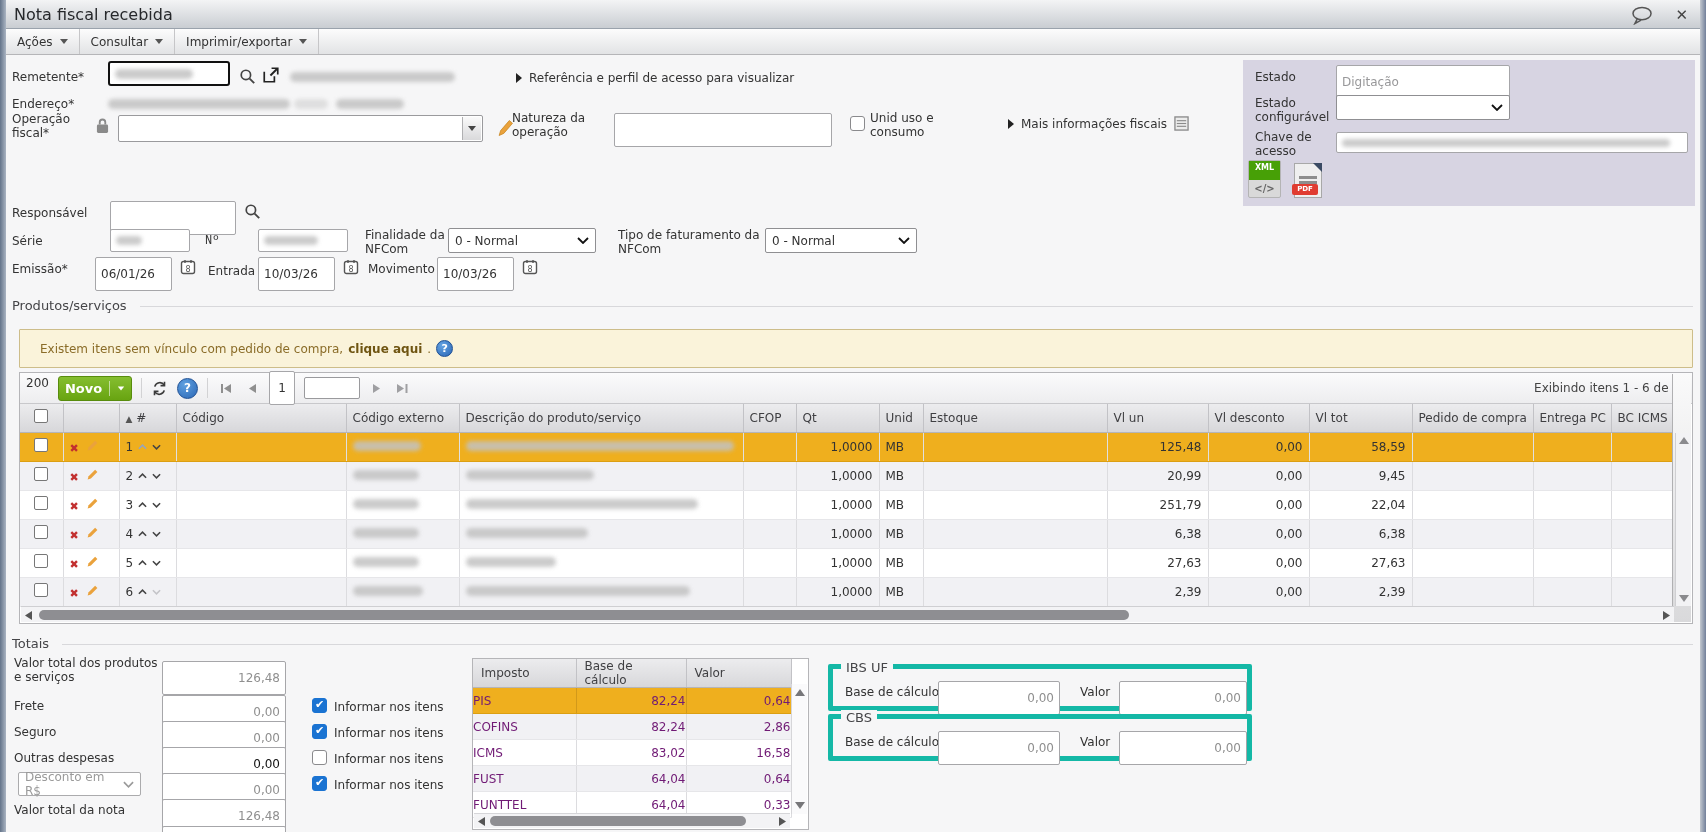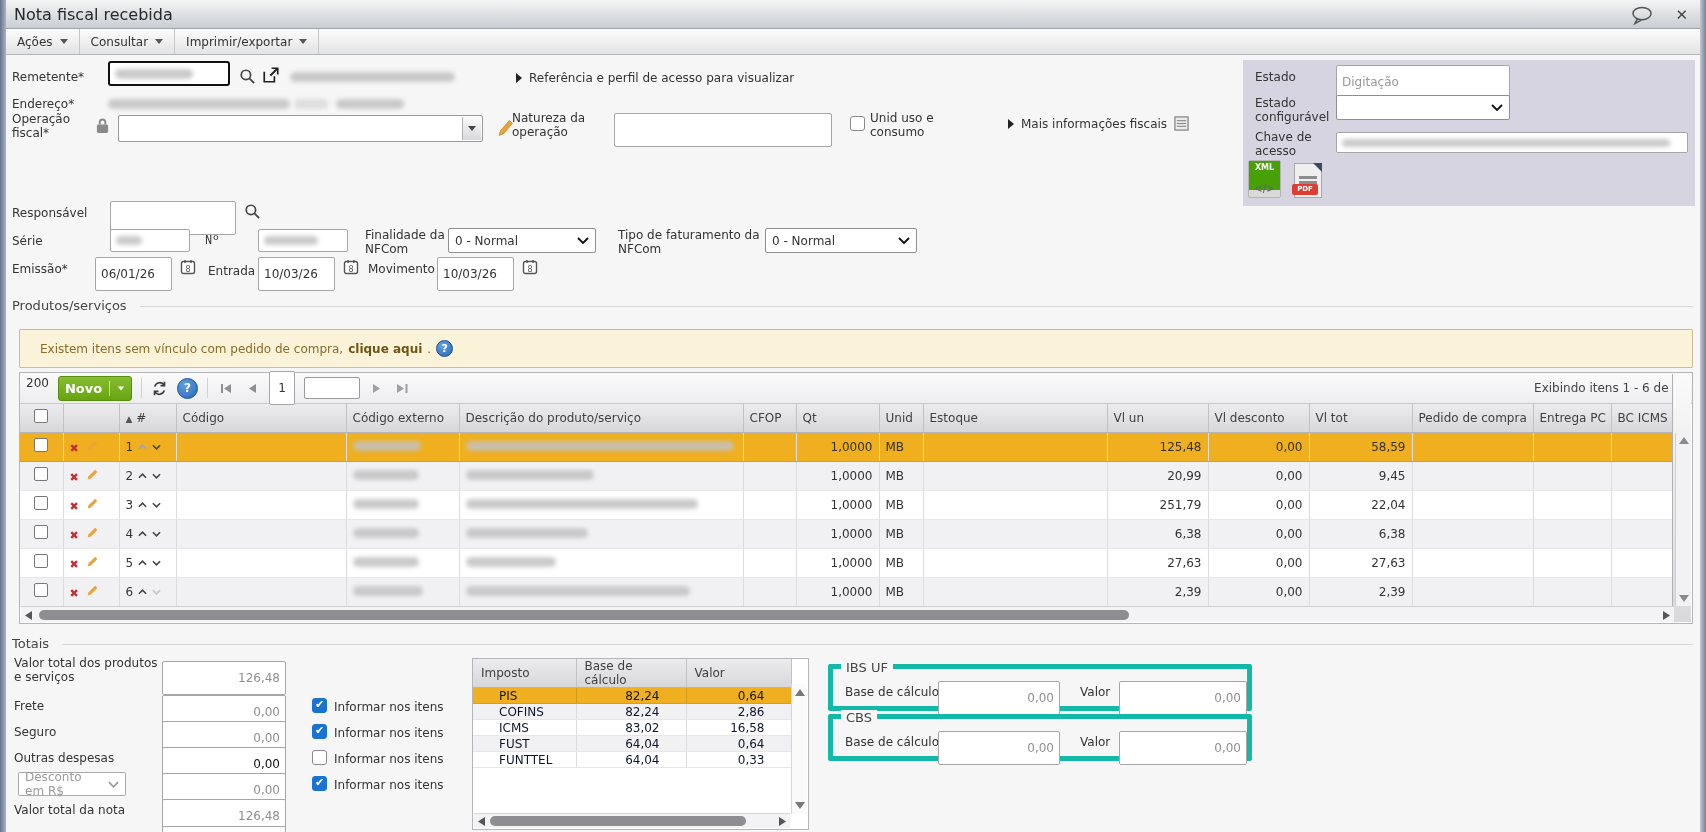--- a/index.html
+++ b/index.html
@@ -80,28 +80,28 @@
   .rownum{display:inline-flex; align-items:center; gap:5px;}
   .vscroll{position:absolute; right:1px; top:60px; width:16px; height:173px; background:#f2f2f4; border-left:1px solid #cfcfd2;}
   .hscroll{position:absolute; left:1px; right:18px; bottom:1px; height:16px; background:#f3f3f5; border-top:1px solid #cfcfd2;}
   .thumb{position:absolute; top:3px; height:10px; background:#8e8e92; border-radius:5px; cursor:grab;}
   .sarr{position:absolute; cursor:pointer;}
   
   .ibox{position:absolute; left:472px; top:658px; width:337px; height:172px; background:#fff; border:1px solid #b5b5b8;}
   table.itable{border-collapse:collapse; table-layout:fixed; width:318px;}
   .itable th{height:25px; background:linear-gradient(#ececee,#d7d7da); border-right:1px solid #c2c2c6; border-bottom:1px solid #b5b5b8;
     font-weight:normal; color:#3f3f42; text-align:left; padding:0 8px;}
-  .itable td{height:16px; border-right:1px solid #dcdcdf; border-bottom:1px solid #e6e6e9; padding:0 26px; color:#0f172a;}
+  .itable td{height:26px; border-right:1px solid #dcdcdf; border-bottom:1px solid #e6e6e9; padding:0 0; color:#701a75;}
   .ivscroll{position:absolute; right:1px; top:25px; width:16px; height:130px; background:#fafafb; border-left:1px solid #d6d6d9;}
   .ihscroll{position:absolute; left:1px; right:18px; bottom:1px; height:15px; background:#f3f3f5; border-top:1px solid #d6d6d9;}
   
   .fset{position:absolute; border:5px solid #14b8a6; border-radius:2px;}
   .fset .flegend{position:absolute; top:-9px; left:8px; background:#f6f6f7; padding:0 5px; font-size:13px; color:#454548;}
   .doc-xml{position:absolute; width:33px; height:38px; background:#d9d9d9; border:1px solid #b4b4b4; border-radius:2px; cursor:pointer;}
-  .doc-xml .band{position:absolute; top:0; left:0; right:0; height:29px; background:#47a006; color:#fff; font-size:8px; font-weight:bold; text-align:center; line-height:13px;}
+  .doc-xml .band{position:absolute; top:0; left:0; right:0; height:19px; background:#47a006; color:#fff; font-size:8px; font-weight:bold; text-align:center; line-height:13px;}
   .doc-xml .code{position:absolute; bottom:3px; width:100%; text-align:center; color:#666; font-size:10px; font-weight:bold;}
   .doc-pdf{position:absolute; width:28px; height:35px; background:#efefef; border:1px solid #a8a8a8; cursor:pointer;}
   .doc-pdf .fold{position:absolute; right:-1px; top:-1px; width:0; height:0; border-left:9px solid transparent; border-top:9px solid #3a4a63;}
   .doc-pdf .ln{position:absolute; left:4px; right:4px; height:3px; background:#8d8d8d;}
   .doc-pdf .band{position:absolute; bottom:2px; left:-3px; right:3px; height:11px; background:#e03c31; color:#fff; font-size:7px; font-weight:bold; text-align:center; line-height:11px; border-radius:2px;}
 </style>
 </head>
 <body>
 
 <div id="screen">
@@ -589,21 +589,21 @@
   <div class="lbl" style="left:14px; top:725px;">Seguro</div>
   <input class="inp num" style="left: 162px; top: 721px; width: 124px; height: 22px;" readonly="" value="0,00">
   <span class="chk on" style="left:312px; top:724px;"></span>
   <div class="lbl" style="left:334px; top:726px;">Informar nos itens</div>
 
   <div class="lbl" style="left:14px; top:751px;">Outras despesas</div>
   <input class="inp num" style="left: 162px; top: 747px; width: 124px; height: 22px; color: rgb(17, 17, 17);" value="0,00">
   <span class="chk" style="left:312px; top:750px;"></span>
   <div class="lbl" style="left:334px; top:752px;">Informar nos itens</div>
 
-  <div class="sel dis" style="left:18px; top:772px; width:108px; height:24px;">
+  <div class="sel dis" style="left:18px; top:772px; width:123px; height:24px;">
     <span>Desconto em R$</span>
     <svg class="chev" width="11" height="7" viewBox="0 0 12 7">
         <polyline points="1,1 6,6 11,1" fill="none" stroke="#9a9a9a" stroke-width="1.8"></polyline>
       </svg>
   </div>
   <input class="inp num" style="left: 162px; top: 773px; width: 124px; height: 22px;" readonly="" value="0,00">
   <span class="chk on" style="left:312px; top:776px;"></span>
   <div class="lbl" style="left:334px; top:778px;">Informar nos itens</div>
 
   <div class="lbl" style="left:14px; top:803px;">Valor total da nota</div>

